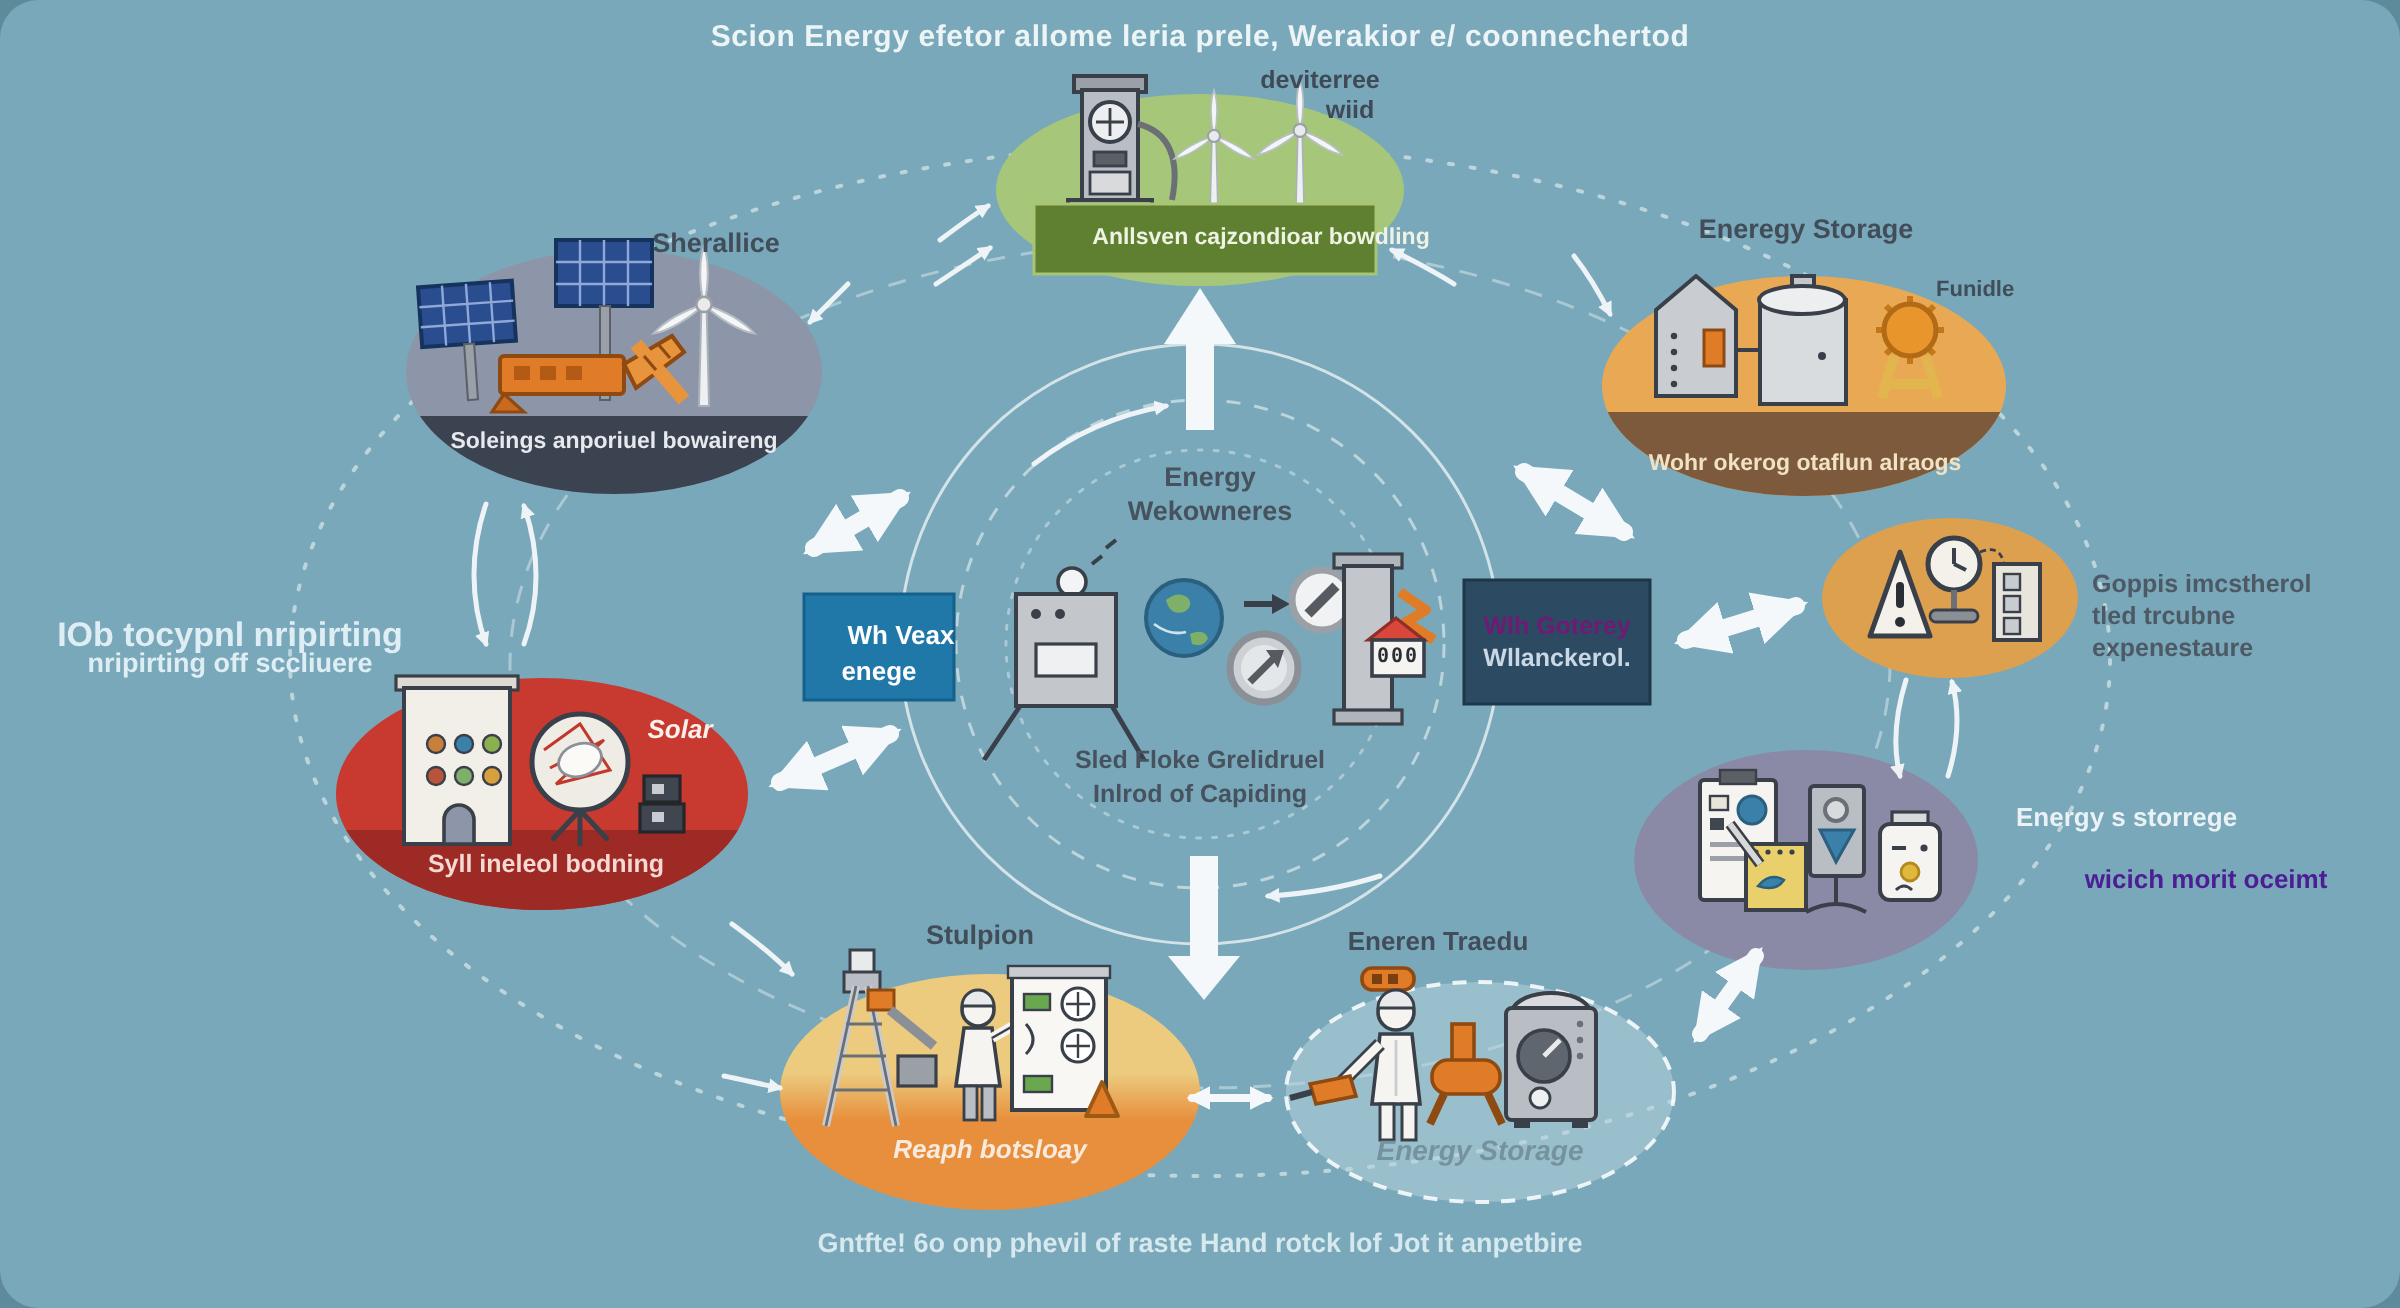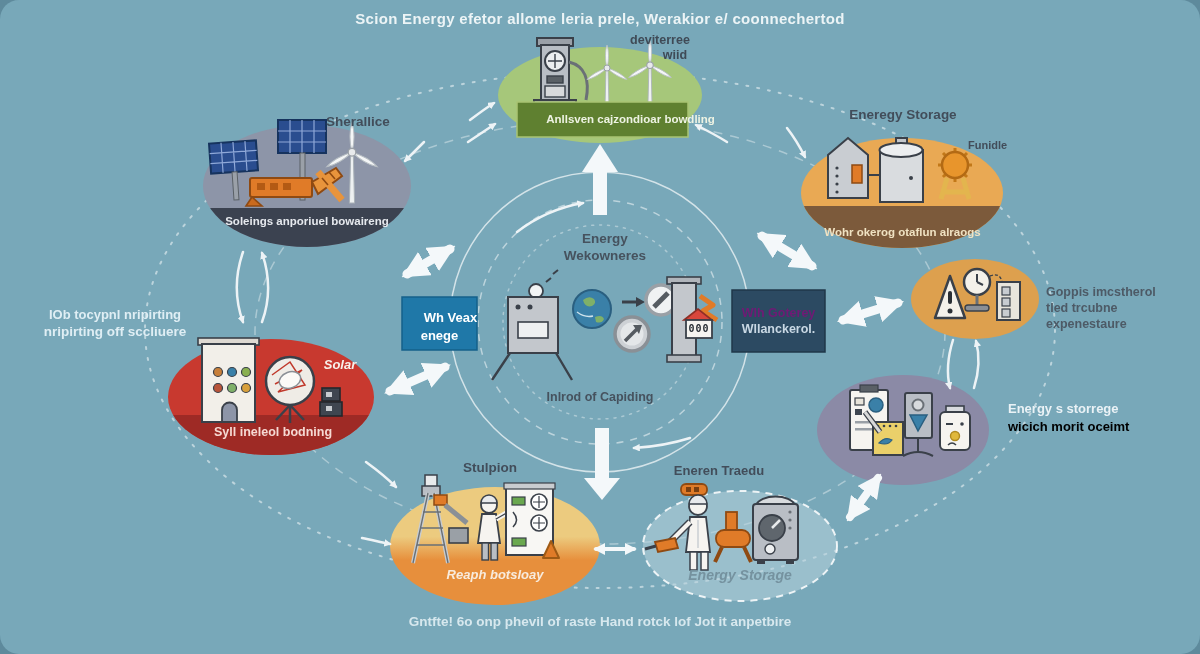--- a/index.html
+++ b/index.html
@@ -380,41 +380,42 @@
 
 <div class="t" style="left:298px;top:114px;width:120px;font-size:13.5px;color:#424d5a;">Sherallice</div>
 <div class="t" style="left:204px;top:214px;width:206px;font-size:11.5px;color:#e6e9ee;">Soleings anporiuel bowaireng</div>
 
 <div class="t" style="left:828px;top:107px;width:150px;font-size:13.5px;color:#424d5a;">Eneregy Storage</div>
 <div class="t left" style="left:968px;top:139px;width:60px;font-size:11px;color:#424d5a;">Funidle</div>
 <div class="t" style="left:805px;top:212px;width:195px;font-size:11.5px;color:#f0e2c2;margin-top:13px;">Wohr okerog otaflun alraogs</div>
 
 <div class="t" style="left:535px;top:231px;width:140px;font-size:13.5px;color:#46525e;">Energy</div>
 <div class="t" style="left:525px;top:248px;width:160px;font-size:13.5px;color:#46525e;">Wekowneres</div>
+<div class="t" style="left:490px;top:373px;width:220px;font-size:12.5px;color:#46525e;">Sled Floke Grelidruel</div>
 <div class="t" style="left:490px;top:390px;width:220px;font-size:12.5px;color:#46525e;">Inlrod of Capiding</div>
 <div class="t mono" style="left:686px;top:323px;width:26px;font-size:10px;color:#2a2f35;">000</div>
 
 <div class="t" style="left:402px;top:310px;width:97px;font-size:13px;color:#ffffff;">Wh Veax</div>
 <div class="t" style="left:402px;top:328px;width:75px;font-size:13px;color:#ffffff;">enege</div>
 
 <div class="t" style="left:732px;top:306px;width:93px;font-size:12.5px;color:#701a75;">Wlh Goterey</div>
 <div class="t" style="left:732px;top:322px;width:93px;font-size:12.5px;color:#c9d8e4;">Wllanckerol.</div>
 
-<div class="t" style="left:15px;top:307px;width:200px;font-size:13px;color:#dfeef4;">IOb tocypnl nripirting</div>
+<div class="t" style="left:15px;top:307px;width:200px;font-size:17px;color:#dfeef4;">IOb tocypnl nripirting</div>
 <div class="t" style="left:15px;top:324px;width:200px;font-size:13.5px;color:#dfeef4;">nripirting off sccliuere</div>
 
 <div class="t ital" style="left:305px;top:357px;width:70px;font-size:13px;color:#f8f0ea;">Solar</div>
 <div class="t" style="left:183px;top:425px;width:180px;font-size:12.5px;color:#f6d9d3;">Syll ineleol bodning</div>
 
 <div class="t left" style="left:1046px;top:285px;width:160px;font-size:12.5px;color:#4d5a66;">Goppis imcstherol</div>
 <div class="t left" style="left:1046px;top:301px;width:160px;font-size:12.5px;color:#4d5a66;">tled trcubne</div>
 <div class="t left" style="left:1046px;top:317px;width:160px;font-size:12.5px;color:#4d5a66;">expenestaure</div>
 
 <div class="t left" style="left:1008px;top:401px;width:190px;font-size:13px;color:#eaf2f6;">Energy s storrege</div>
-<div class="t left" style="left:1008px;top:419px;width:190px;font-size:13px;color:#000000;">wicich morit oceimt</div>
+<div class="t left" style="left:1008px;top:432px;width:190px;font-size:13px;color:#4c1d95;text-align:center;">wicich morit oceimt</div>
 
 <div class="t" style="left:430px;top:460px;width:120px;font-size:13.5px;color:#424d5a;">Stulpion</div>
 <div class="t ital" style="left:415px;top:567px;width:160px;font-size:13px;color:#f8ebdd;">Reaph botsloay</div>
 
 <div class="t" style="left:649px;top:463px;width:140px;font-size:13px;color:#424d5a;">Eneren Traedu</div>
 <div class="t ital" style="left:665px;top:567px;width:150px;font-size:14px;color:#75929f;">Energy Storage</div>
 
 <div class="t" style="left:250px;top:614px;width:700px;font-size:13.5px;color:#d7e8ee;">Gntfte! 6o onp phevil of raste Hand rotck lof Jot it anpetbire</div>
 
 </div>

